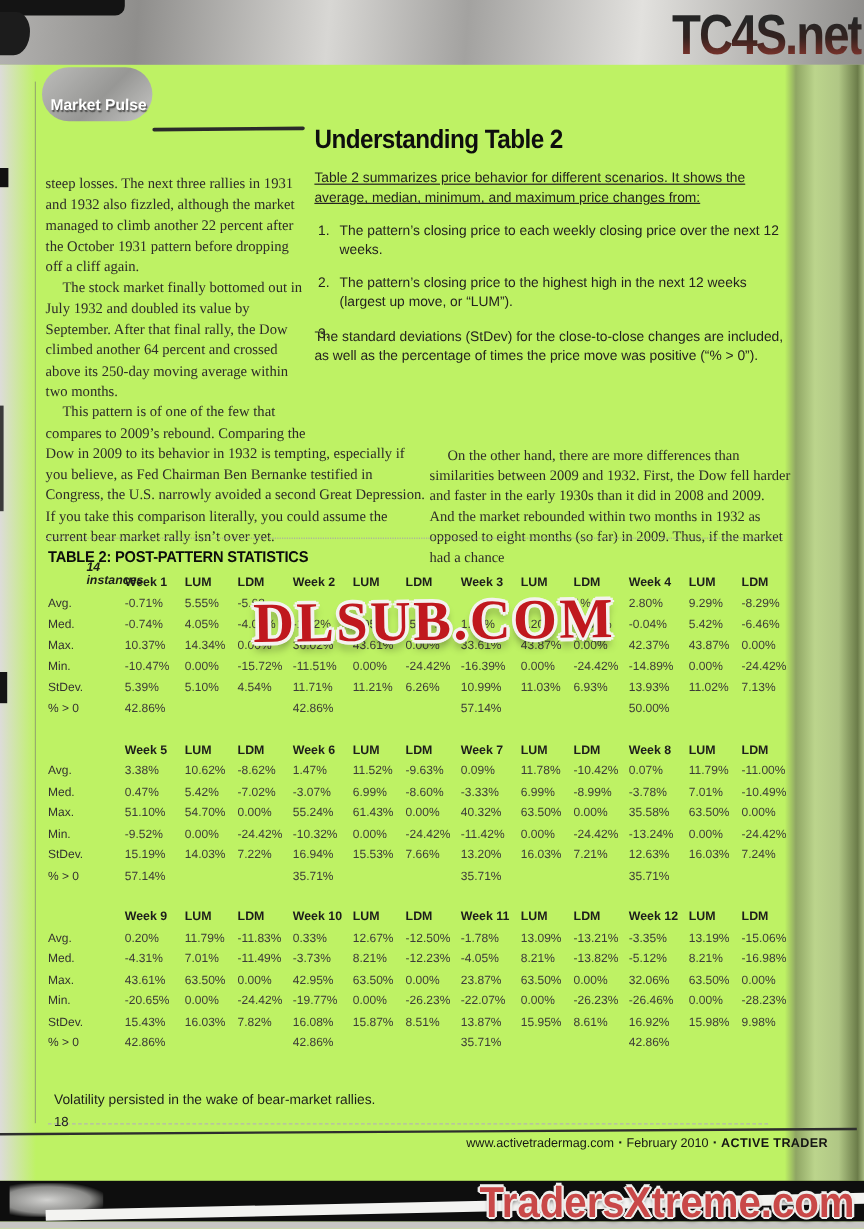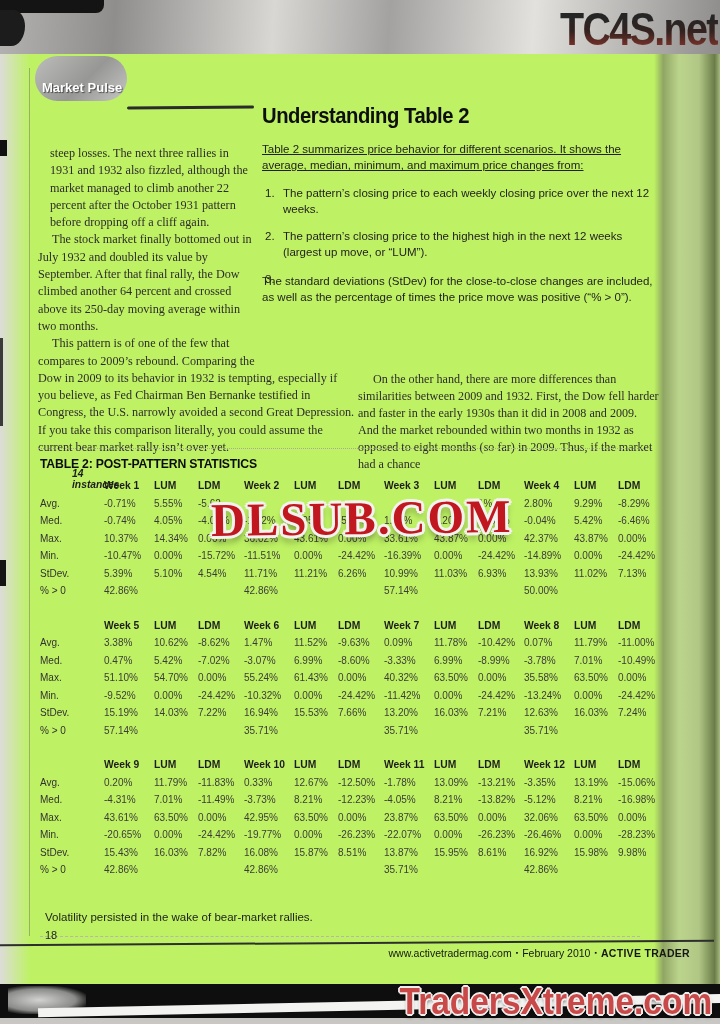--- a/index.html
+++ b/index.html
@@ -51,21 +51,21 @@
     transform-origin:left;margin:0 0 12px 0;color:#0e0e0e;white-space:nowrap;}
   .sb-body{font-size:11.5px;line-height:16px;}
   .sb-intro{margin:0 0 12px 0;text-decoration:underline;}
   .sb-item{position:relative;padding-left:21px;margin-bottom:11px;}
   .sb-num{position:absolute;left:3px;}
   .sb-outro{margin-top:13px;}
   .right-para{float:right;clear:right;width:302px;font-family:"Liberation Serif",serif;
     font-size:12.1px;line-height:17px;color:#2e2c29;text-indent:15px;margin-top:6px;}
   .left-text{font-family:"Liberation Serif",serif;font-size:12.2px;line-height:17.3px;color:#2e2c29;}
   .left-text p{margin:0;}
-  .left-text p.first{margin-top:42px;margin-left:12px;}
+  .left-text p.first{margin-top:42px;}
   .left-text p.indent{text-indent:14px;}
 
   
   .dotted-rule{position:absolute;left:38px;top:448px;width:614px;border-top:1px dotted #a9a8a4;}
   .tbl-title{position:absolute;left:40px;top:456px;font-size:13px;font-weight:bold;letter-spacing:-.2px;
     transform:scaleX(.94);transform-origin:left;color:#0c0c0c;white-space:nowrap;}
   .tbl{position:absolute;left:40px;top:477px;color:#3d3b38;font-size:10px;}
   .tbl-block{display:grid;grid-template-columns:64px 50px 44px 46px 50px 44px 46px 50px 44px 46px 50px 44px 46px;
     grid-auto-rows:17.5px;}
   .tbl-block + .tbl-block{margin-top:17px;}

